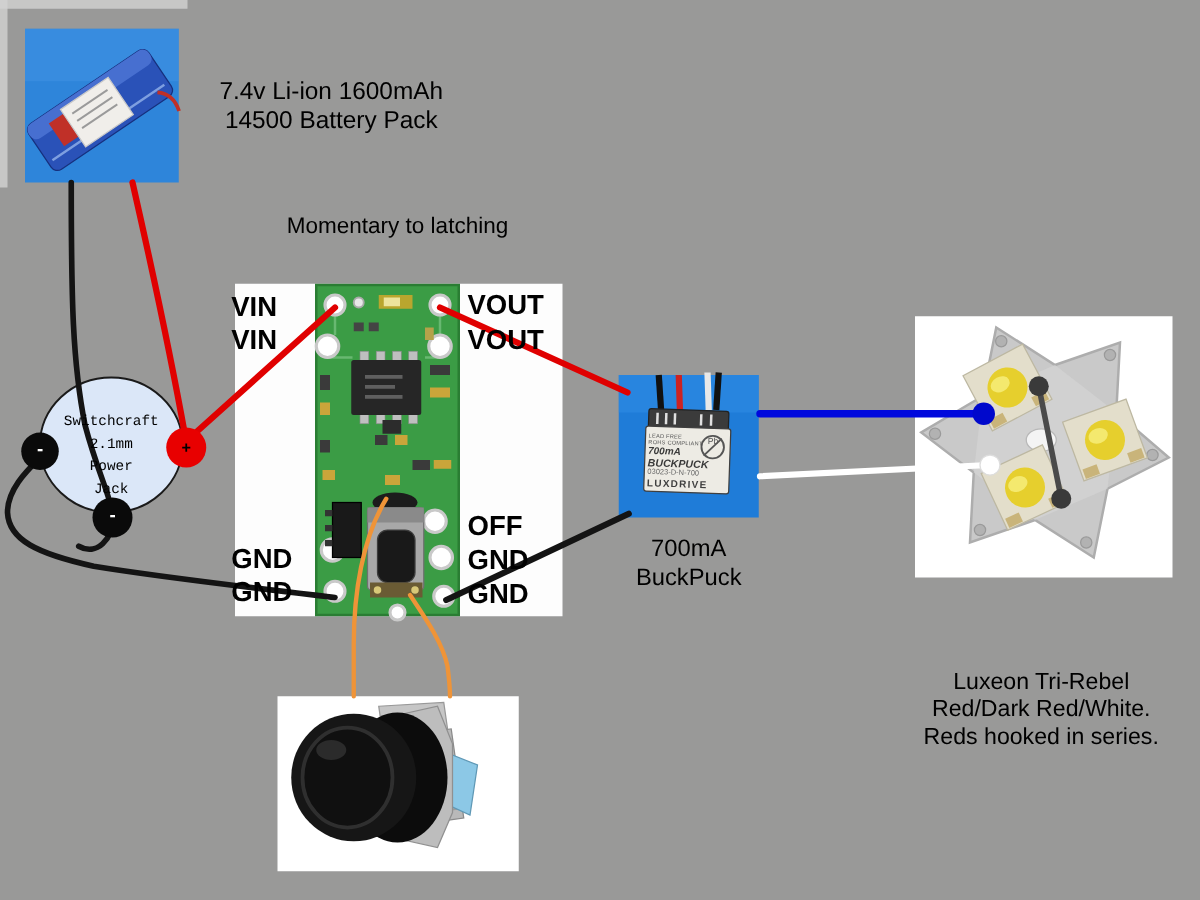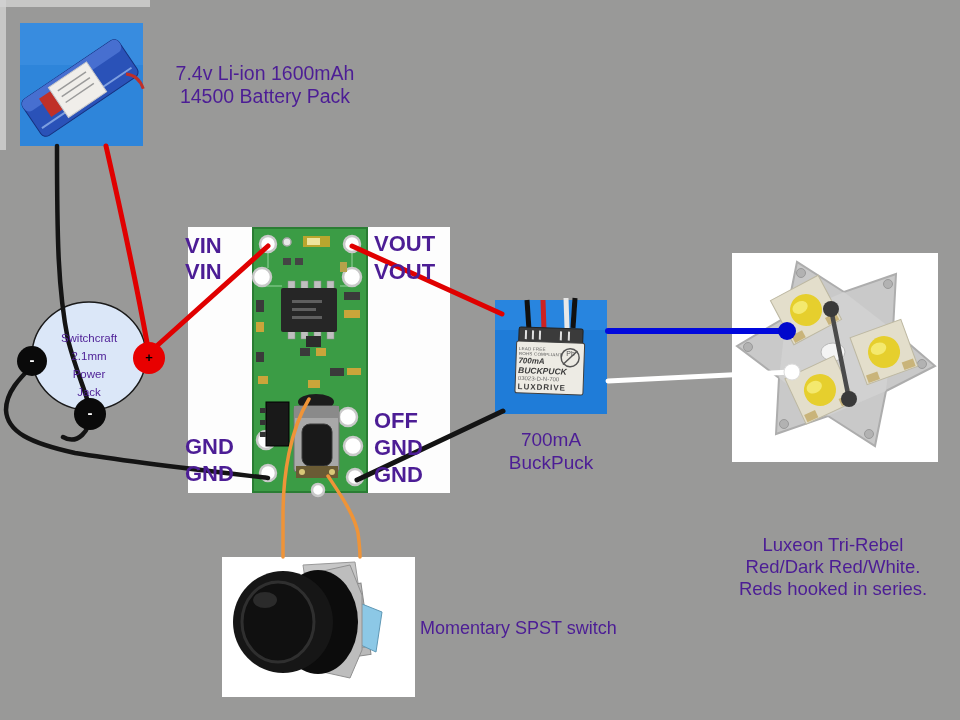--- a/index.html
+++ b/index.html
@@ -1,27 +1,27 @@
 <!DOCTYPE html>
 <html><head>
 <meta charset="utf-8">
 <style>
   html,body{margin:0;padding:0;background:#777;}
   #scene{position:relative;width:960px;height:720px;overflow:hidden;
          font-family:"Liberation Sans",sans-serif;background:#999998;}
   #art{position:absolute;left:0;top:0;z-index:1;}
-  .txt{position:absolute;z-index:2;color:#4c1d95;pointer-events:none;white-space:nowrap;}
+  .txt{position:absolute;z-index:2;color:#000000;pointer-events:none;white-space:nowrap;}
   .center{text-align:center;}
   .cap-battery{left:145px;top:62px;width:240px;font-size:19.5px;line-height:23px;}
   .cap-converter{left:198px;top:169px;width:240px;font-size:18px;line-height:22px;}
   .pin{font-weight:bold;font-size:22px;line-height:24px;}
   .pin-left{left:185px;width:62px;}
   .pin-right{left:374px;width:80px;text-align:left;}
   .jack-text{left:39px;top:329px;width:100px;font-size:11.5px;line-height:18px;}
-  .jack-text span{display:block;}
+  .jack-text span{display:block;font-family:Liberation Mono, monospace;}
   .term{font-weight:bold;z-index:3;}
   .cap-buckpuck{left:471px;top:428px;width:160px;font-size:19px;line-height:23px;}
   .cap-star{left:713px;top:487px;width:240px;font-size:18.5px;line-height:22px;margin-top:47px;}
   .cap-switch{left:420px;top:618px;font-size:18px;}
   .module-text{left:519px;top:346px;width:64px;transform:rotate(2deg);
                transform-origin:0 0;color:#555;line-height:1.15;}
   .module-text .m1{font-size:4.5px;letter-spacing:.2px;}
   .module-text .m2{font-size:4.5px;letter-spacing:.2px;}
   .module-text .m3{font-size:8px;font-weight:bold;font-style:italic;color:#3a3a3a;}
   .module-text .m4{font-size:8.5px;font-weight:bold;font-style:italic;color:#3a3a3a;}
@@ -237,20 +237,21 @@
   <circle cx="787" cy="331" r="9" fill="#0008cc"></circle>
   <circle cx="792" cy="372" r="8" fill="#ffffff" stroke="#dddddd"></circle>
 </svg>
 
 <div class="txt cap-battery center">
   <span style="display:block">7.4v Li-ion 1600mAh</span>
   <span style="display:block">14500 Battery Pack</span>
 </div>
 
 <div class="txt cap-converter center">
+  <span style="display:block">Momentary to latching</span>
 </div>
 
 <div class="txt pin pin-left" style="top:234px;">VIN</div>
 <div class="txt pin pin-left" style="top:260px;">VIN</div>
 <div class="txt pin pin-right" style="top:232px;">VOUT</div>
 <div class="txt pin pin-right" style="top:260px;">VOUT</div>
 <div class="txt pin pin-right" style="top:409px;">OFF</div>
 <div class="txt pin pin-right" style="top:436px;">GND</div>
 <div class="txt pin pin-right" style="top:463px;">GND</div>
 <div class="txt pin pin-left" style="top:435px;">GND</div>
@@ -281,15 +282,14 @@
   <span style="display:block">700mA</span>
   <span style="display:block">BuckPuck</span>
 </div>
 
 <div class="txt cap-star center">
   <span style="display:block">Luxeon Tri-Rebel</span>
   <span style="display:block">Red/Dark Red/White.</span>
   <span style="display:block">Reds hooked in series.</span>
 </div>
 
-<div class="txt cap-switch">Momentary SPST switch</div>
 
 </div>
 
 </body></html>

